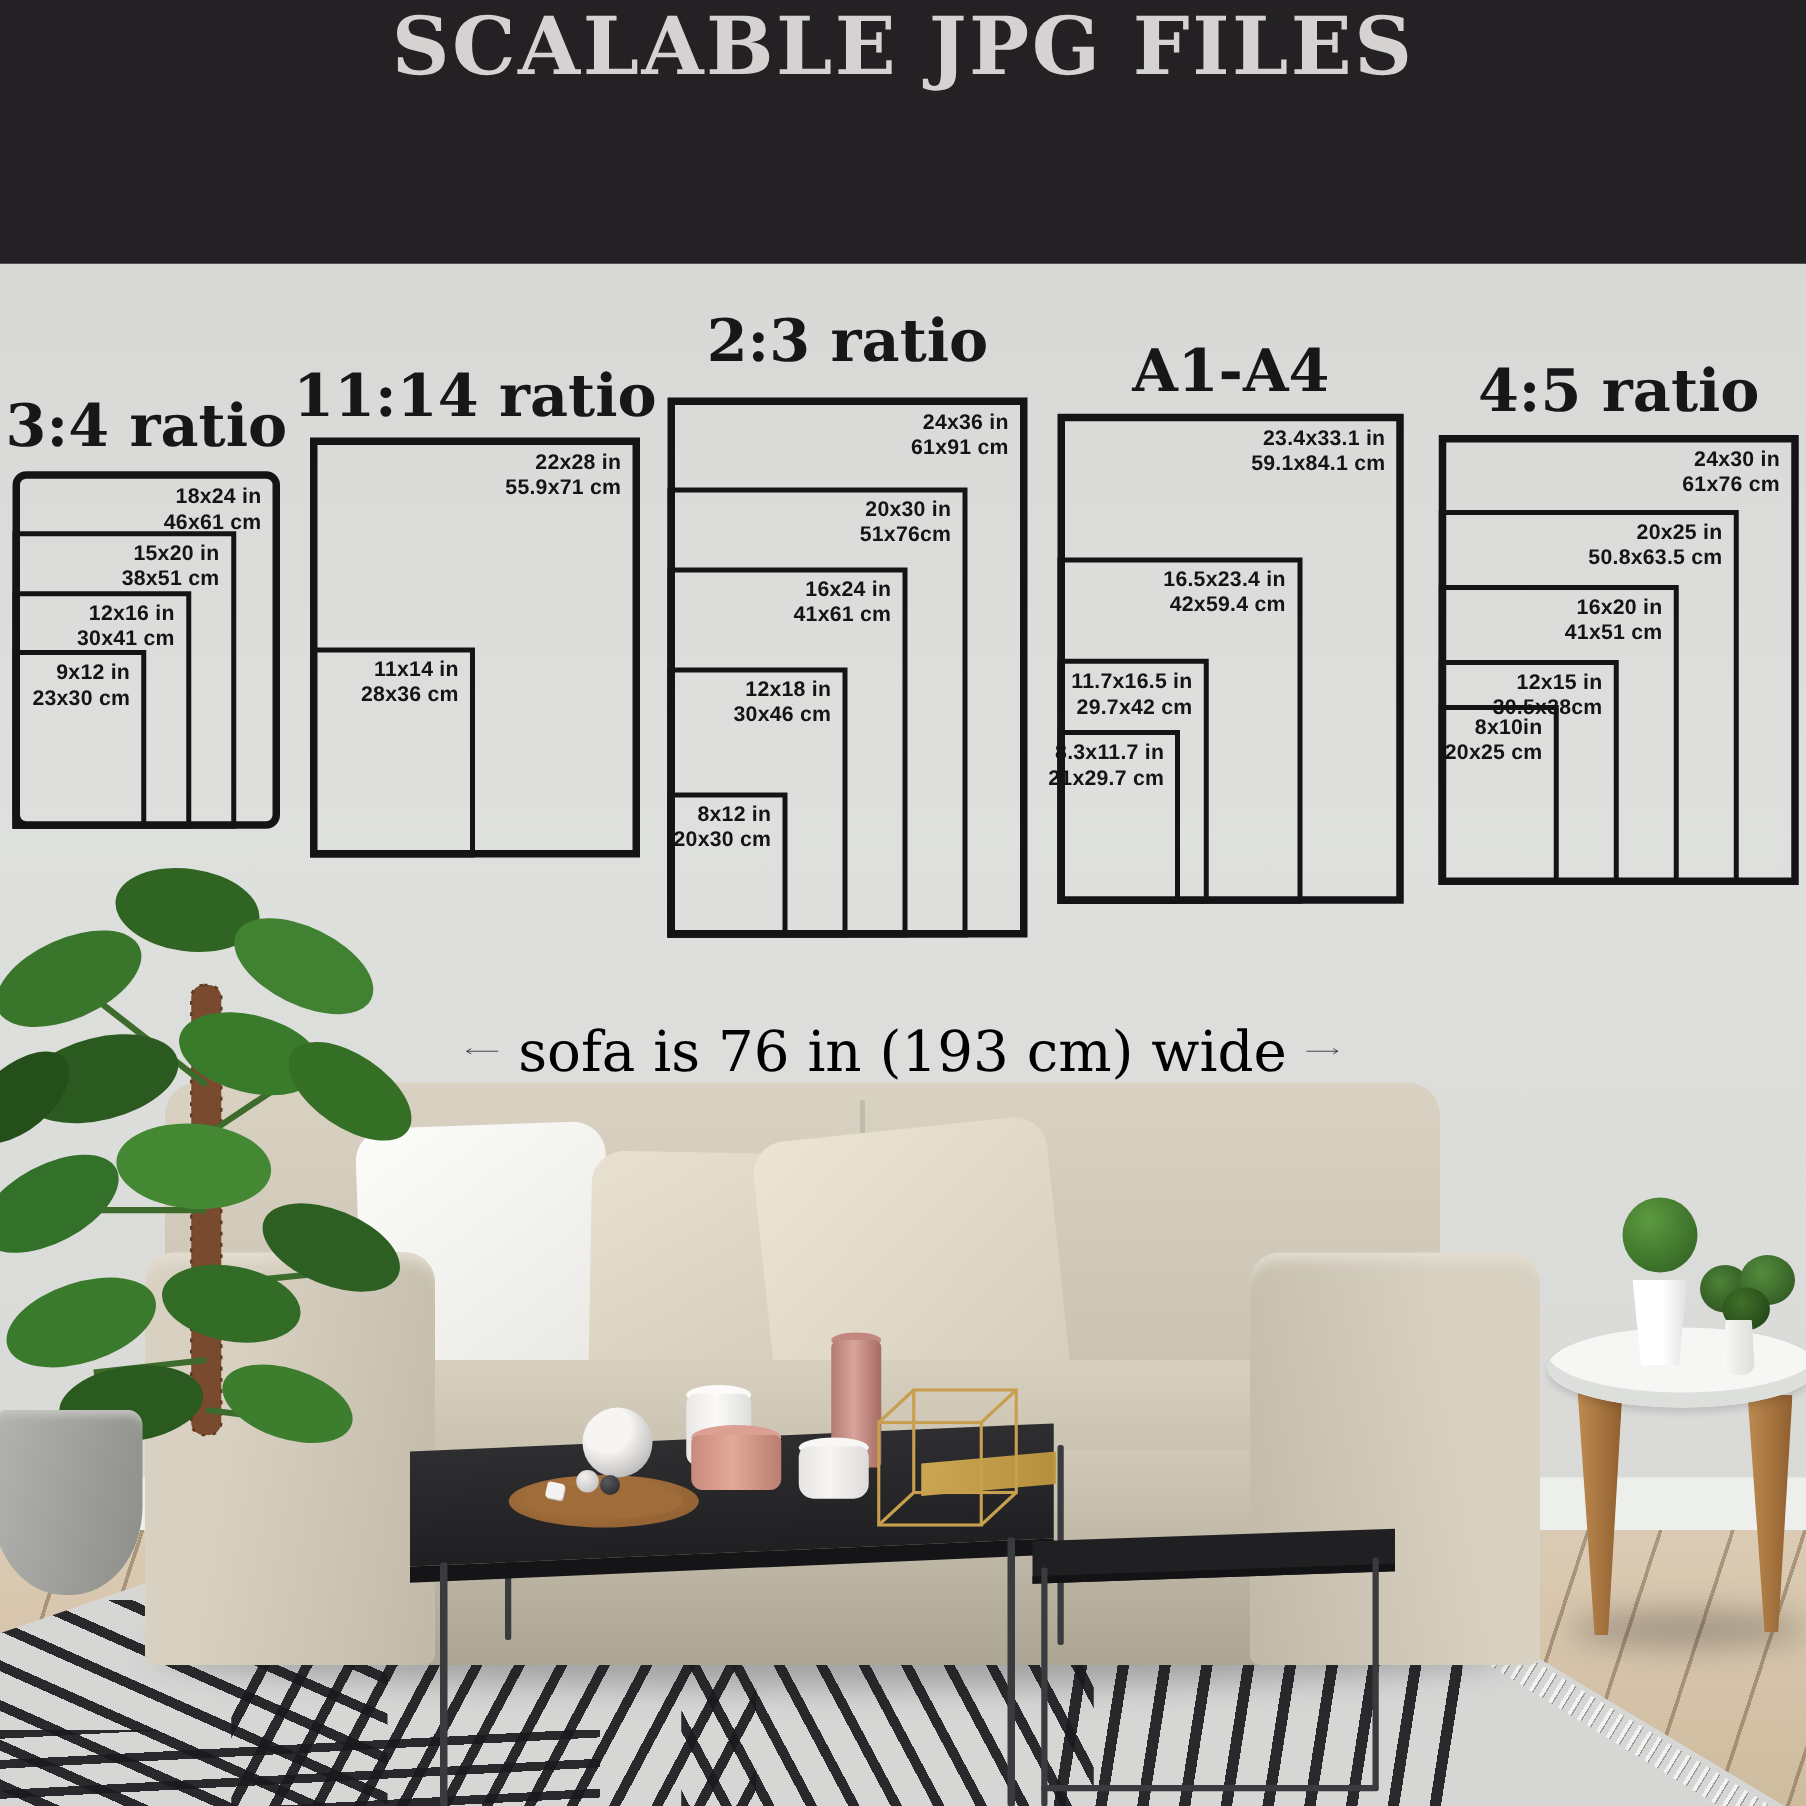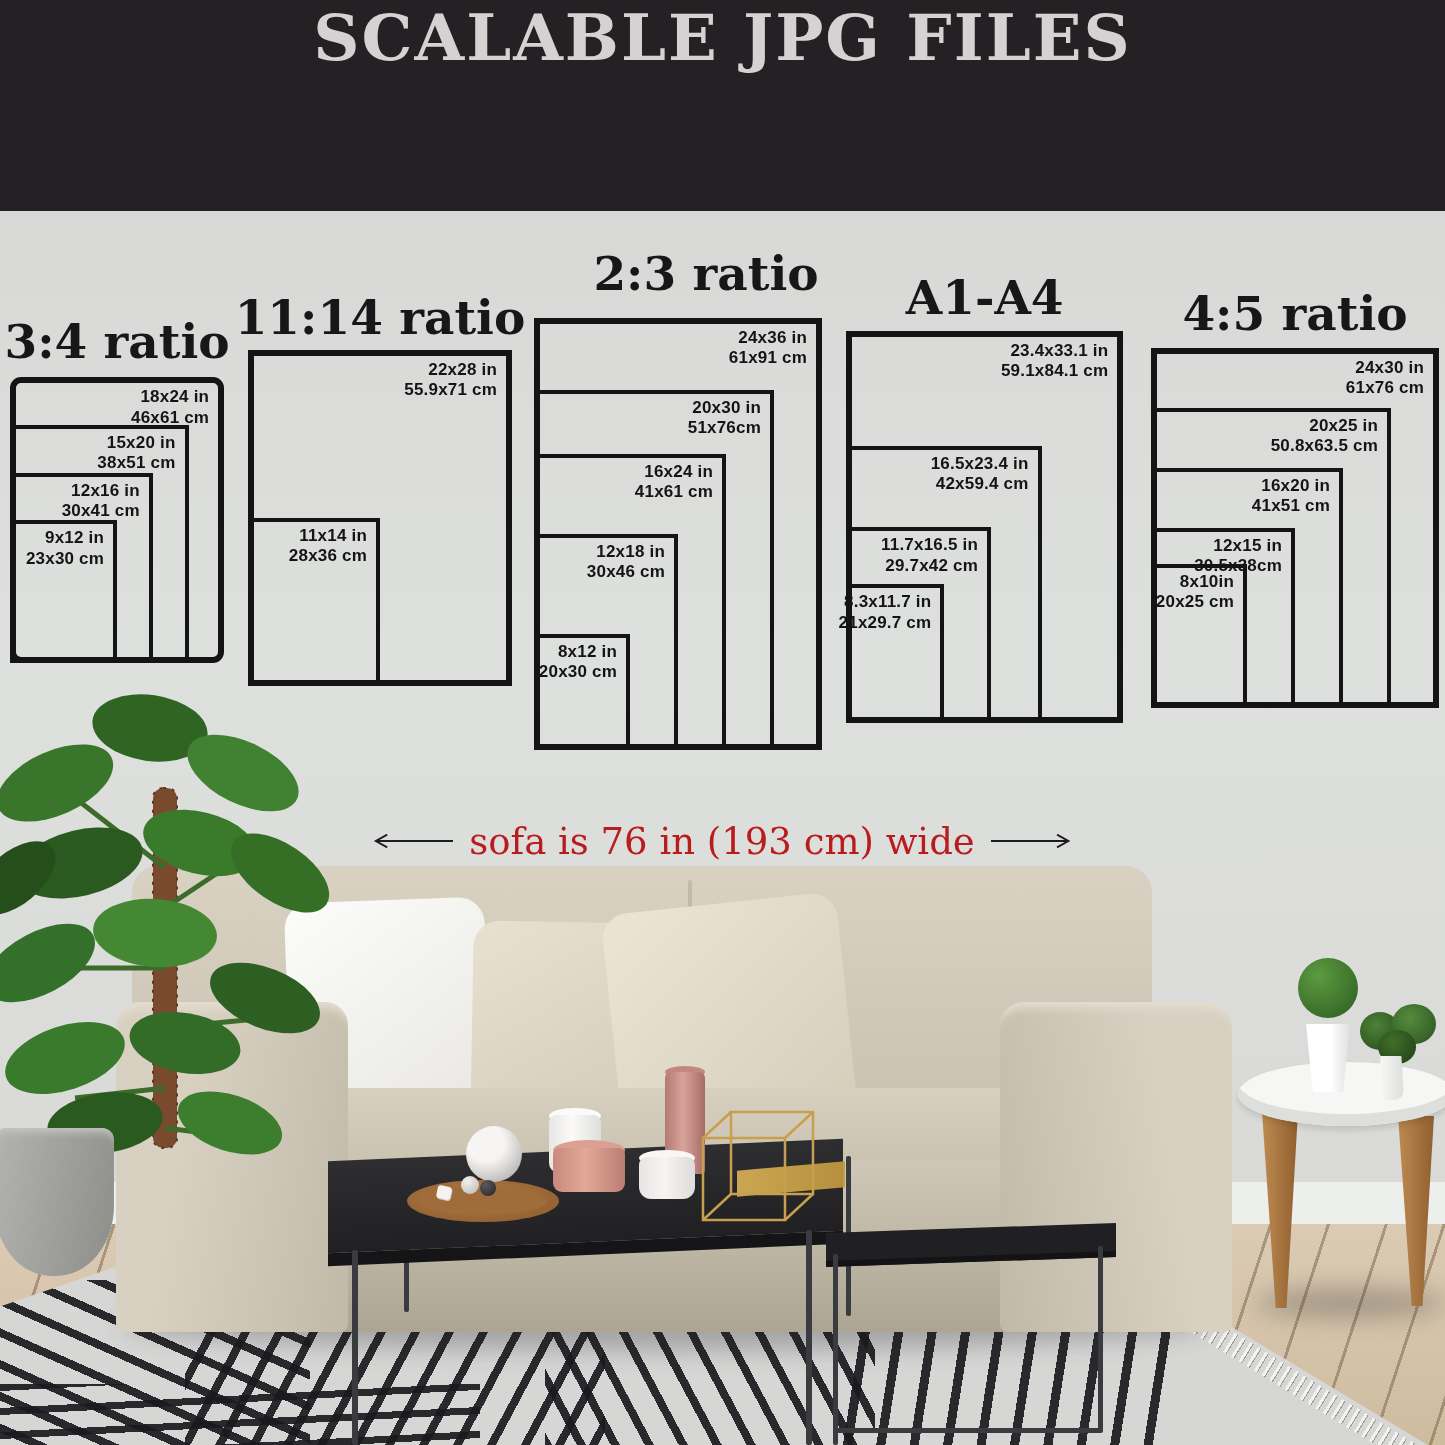--- a/index.html
+++ b/index.html
@@ -48,21 +48,21 @@
   .group-title{position:absolute;left:50%;transform:translateX(-50%);white-space:nowrap;
                font-family:"DejaVu Serif",serif;font-weight:600;font-size:47px;color:#17171a;}
   .size-box{position:absolute;left:0;bottom:0;border:4px solid #141417;box-sizing:border-box;}
   .size-box.outer{border-width:6px;}
   .size-label{position:absolute;top:4px;right:9px;text-align:right;font-weight:bold;
               font-size:17px;line-height:1.2;color:#141417;letter-spacing:.2px;white-space:nowrap;}
 
   
   .note{left:372px;top:812px;width:700px;height:58px;display:flex;align-items:center;
         justify-content:center;gap:16px;}
-  .note-text{font-family:"DejaVu Serif",serif;font-size:37px;color:#b91c1c;white-space:nowrap;}
+  .note-text{font-family:"DejaVu Serif",serif;font-size:45px;color:#000000;white-space:nowrap;}
 
   
   .sofa-back{left:132px;top:866px;width:1020px;height:252px;border-radius:26px;
              background:linear-gradient(180deg,#d9d2c3,#c9c2b1);}
   .sofa-split{left:688px;top:880px;width:4px;height:220px;background:rgba(60,55,45,.14);border-radius:2px;}
   .sofa-arm{top:1002px;width:232px;height:330px;border-radius:24px 24px 8px 8px;
             background:linear-gradient(100deg,#d8d1c2 30%,#c1b9a8);box-shadow:inset 0 14px 10px -8px #e4ded1;}
   .arm-l{left:116px;} .arm-r{left:1000px;background:linear-gradient(260deg,#d8d1c2 30%,#c1b9a8);}
   .sofa-seat{left:330px;top:1088px;width:690px;height:100px;border-radius:18px;
              background:linear-gradient(180deg,#d7d0c0,#c6beac);}
@@ -189,21 +189,21 @@
           </div>
         </div>
         <div class="size-box" style="width: 132px; height: 168px;">
           <div class="size-label">
             <div>11x14 in</div>
             <div>28x36 cm</div>
           </div>
         </div>
       </div>
       <div class="group" style="left: 534px; top: 318px; width: 288px; height: 432px;">
-        <div class="group-title" style="top: -72px; margin-left: 28px;">2:3 ratio</div>
+        <div class="group-title" style="top: -72px;">2:3 ratio</div>
         <div class="size-box outer" style="width: 288px; height: 432px;">
           <div class="size-label">
             <div>24x36 in</div>
             <div>61x91 cm</div>
           </div>
         </div>
         <div class="size-box" style="width: 240px; height: 360px;">
           <div class="size-label">
             <div>20x30 in</div>
             <div>51x76cm</div>
@@ -235,21 +235,21 @@
             <div>23.4x33.1 in</div>
             <div>59.1x84.1 cm</div>
           </div>
         </div>
         <div class="size-box" style="width: 195.525px; height: 277.29px;">
           <div class="size-label">
             <div>16.5x23.4 in</div>
             <div>42x59.4 cm</div>
           </div>
         </div>
-        <div class="size-box" style="width: 145px; height: 195.525px; padding-left: 32px;">
+        <div class="size-box" style="width: 121px; height: 195.525px; padding-left: 32px;">
           <div class="size-label">
             <div>11.7x16.5 in</div>
             <div>29.7x42 cm</div>
           </div>
         </div>
         <div class="size-box" style="width: 98.355px; height: 138.645px;">
           <div class="size-label">
             <div>8.3x11.7 in</div>
             <div>21x29.7 cm</div>
           </div>

